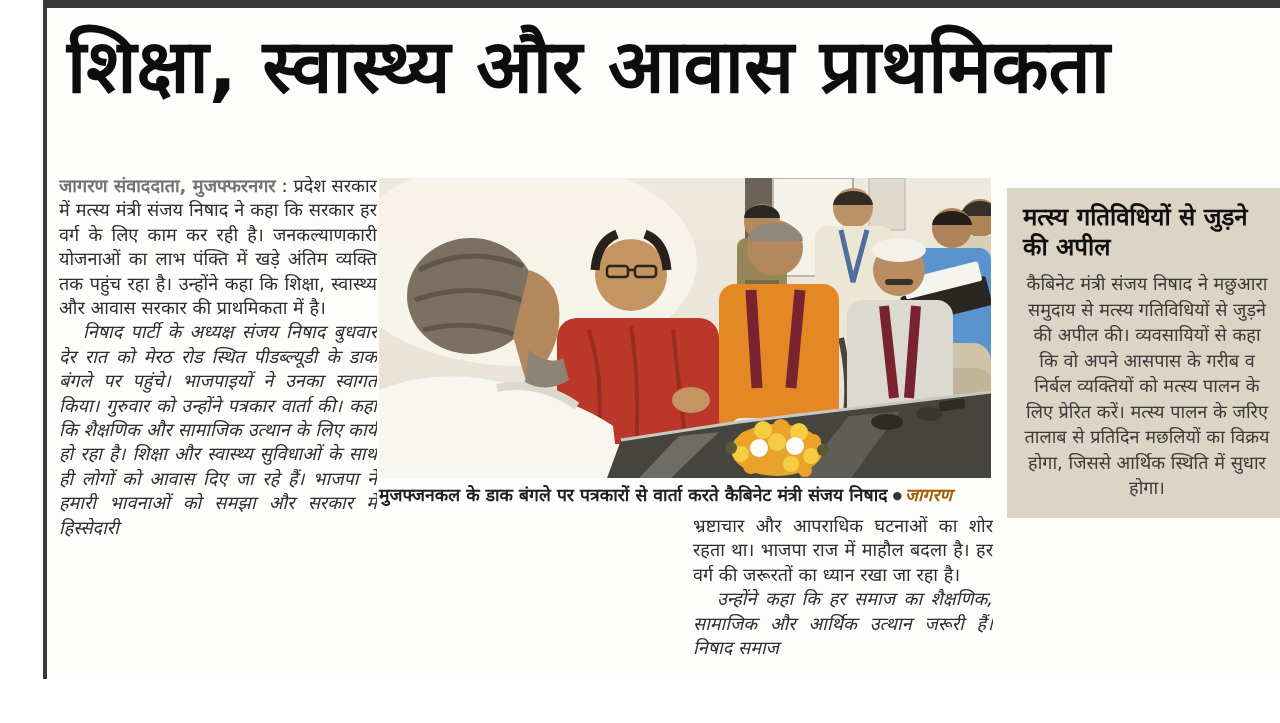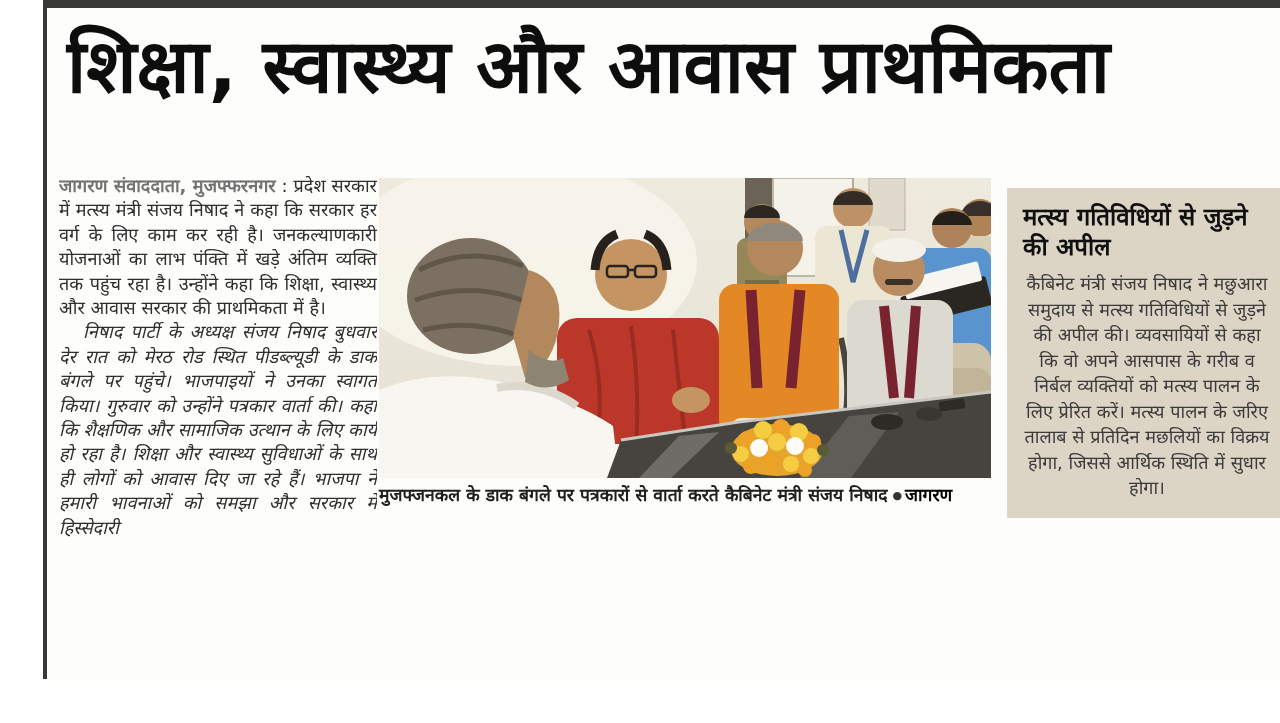--- a/index.html
+++ b/index.html
@@ -43,21 +43,21 @@
     position:absolute;left:336px;top:178px;width:612px;height:300px;margin:0;overflow:hidden;z-index:5;
     background:#ece7da;
   }
   .photo svg{display:block;filter:saturate(.95);}
 
   .caption{
     position:absolute;left:336px;top:482px;width:612px;height:26px;z-index:5;
     font-size:17.5px;font-weight:700;color:#1f1f1f;line-height:26px;
   }
   .caption .credit-bullet{font-size:11px;vertical-align:2px;padding:0 3px 0 5px;color:#333;}
-  .caption .credit{font-weight:700;color:#000000;}
+  .caption .credit{font-weight:700;color:#a16207;font-style:italic;}
 
   .sidebar{
     position:absolute;left:964px;top:188px;width:280px;height:330px;z-index:5;
     background:#dcd4c5;box-sizing:border-box;padding:14px 16px 10px 16px;overflow:hidden;
   }
   .sidebar h3{margin:0 0 9px 0;font-size:24px;line-height:30px;font-weight:700;color:#101010;}
   .sidebar p{margin:0;font-size:18px;line-height:25.5px;color:#3a3a3a;text-align:center;}
 </style>
 </head>
 <body>
@@ -204,20 +204,24 @@
           <circle cx="444" cy="272" r="6" fill="#5a5b33"></circle>
       </g>
     </svg>
   </figure>
 
   <div class="caption fit-width">
     <span>मुजफ्जनकल के डाक बंगले पर पत्रकारों से वार्ता करते कैबिनेट मंत्री संजय निषाद</span><span class="credit-bullet">●</span><span class="credit">जागरण</span>
   </div>
 
 
+  <div class="col col3">
+    <p>भ्रष्टाचार और आपराधिक घटनाओं का शोर रहता था। भाजपा राज में माहौल बदला है। हर वर्ग की जरूरतों का ध्यान रखा जा रहा है।</p>
+    <p class="indent">उन्होंने कहा कि हर समाज का शैक्षणिक, सामाजिक और आर्थिक उत्थान जरूरी हैं। निषाद समाज</p>
+  </div>
 
   <aside class="sidebar">
     <h3>मत्स्य गतिविधियों से जुड़ने की अपील</h3>
     <p>कैबिनेट मंत्री संजय निषाद ने मछुआरा समुदाय से मत्स्य गतिविधियों से जुड़ने की अपील की। व्यवसायियों से कहा कि वो अपने आसपास के गरीब व निर्बल व्यक्तियों को मत्स्य पालन के लिए प्रेरित करें। मत्स्य पालन के जरिए तालाब से प्रतिदिन मछलियों का विक्रय होगा, जिससे आर्थिक स्थिति में सुधार होगा।</p>
   </aside>
 
 
   <div class="speckle"></div>
   <div class="scan-edge"></div>
 

